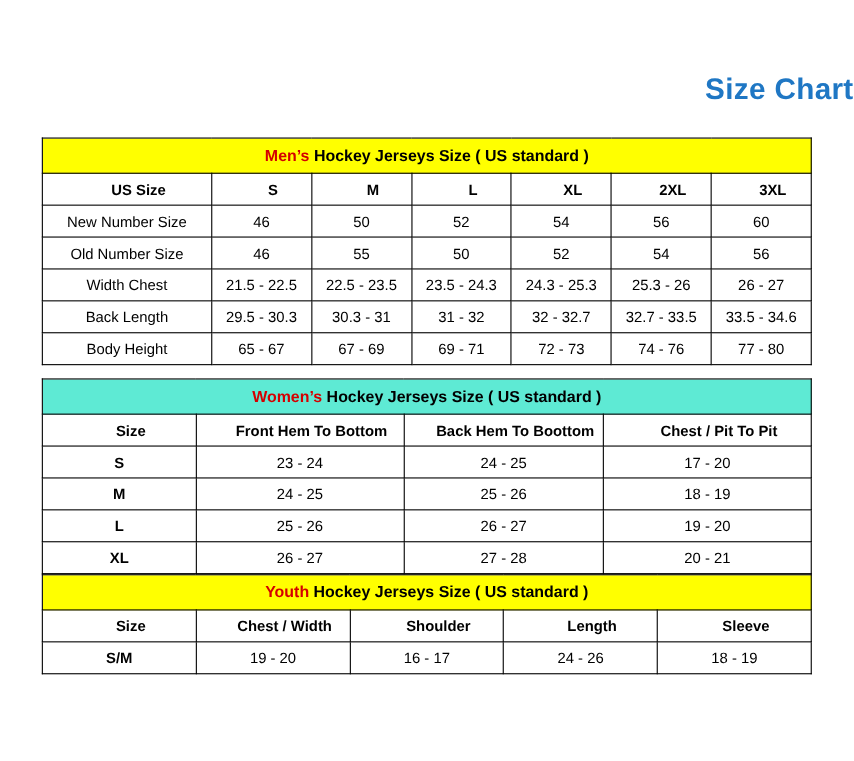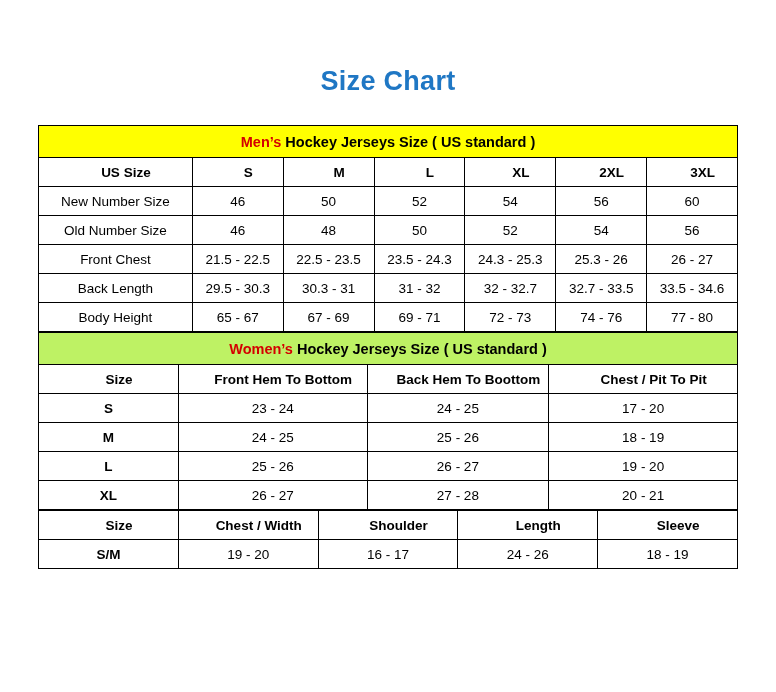--- a/index.html
+++ b/index.html
@@ -14,21 +14,21 @@
     color: #000000;
     overflow: hidden;
   }
   .page {
     position: relative;
     width: 776px;
     height: 692px;
     box-sizing: border-box;
   }
   .title {
-    text-align: center;
+    text-align: right;
     color: #1f77c4;
     font-size: 27px;
     font-weight: bold;
     padding-top: 66px;
     padding-bottom: 0;
     letter-spacing: 0.3px;
   }
   .tables-wrap {
     width: 700px;
     margin: 28px auto 0 auto;
@@ -60,21 +60,21 @@
   }
   .colhead td {
     font-weight: bold;
     padding-left: 21px;
   }
   .rowlabel {
   }
   .bold-cell {
     font-weight: bold;
   }
-  table.men { margin-bottom: 0; }
+  table.men { margin-bottom: 12px; }
   table.women { margin-bottom: 0; }
   table.youth { margin-bottom: 0; }
 </style>
 </head>
 <body>
 
 <div class="page">
 
   <div class="title" style="color: rgb(31, 119, 196);">Size Chart</div>
 
@@ -108,28 +108,28 @@
           <td>46</td>
           <td>50</td>
           <td>52</td>
           <td>54</td>
           <td>56</td>
           <td>60</td>
         </tr>
         <tr>
           <td class="rowlabel">Old Number Size</td>
           <td>46</td>
-          <td>48</td>
+          <td>55</td>
           <td>50</td>
           <td>52</td>
           <td>54</td>
           <td>56</td>
         </tr>
         <tr>
-          <td class="rowlabel">Front Chest</td>
+          <td class="rowlabel">Width Chest</td>
           <td>21.5 - 22.5</td>
           <td>22.5 - 23.5</td>
           <td>23.5 - 24.3</td>
           <td>24.3 - 25.3</td>
           <td>25.3 - 26</td>
           <td>26 - 27</td>
         </tr>
         <tr>
           <td class="rowlabel">Back Length</td>
           <td>29.5 - 30.3</td>
@@ -153,21 +153,21 @@
 
     <table class="women">
       <colgroup>
         <col style="width:20%">
         <col style="width:27%">
         <col style="width:26%">
         <col style="width:27%">
       </colgroup>
       <tbody>
         <tr class="section-head">
-          <td colspan="4" style="background: #bef264;"><span class="hl" style="color: rgb(212, 0, 0);">Women’s</span><span> Hockey Jerseys Size ( US standard )</span></td>
+          <td colspan="4" style="background: #5eead4;"><span class="hl" style="color: rgb(212, 0, 0);">Women’s</span><span> Hockey Jerseys Size ( US standard )</span></td>
         </tr>
         <tr class="colhead">
           <td>Size</td>
           <td>Front Hem To Bottom</td>
           <td>Back Hem To Boottom</td>
           <td>Chest / Pit To Pit</td>
         </tr>
         <tr>
           <td class="bold-cell">S</td>
           <td>23 - 24</td>
@@ -197,20 +197,23 @@
 
     <table class="youth">
       <colgroup>
         <col style="width:20%">
         <col style="width:20%">
         <col style="width:20%">
         <col style="width:20%">
         <col style="width:20%">
       </colgroup>
       <tbody>
+        <tr class="section-head">
+          <td colspan="5" style="background: rgb(255, 255, 0);"><span class="hl" style="color: rgb(212, 0, 0);">Youth</span><span> Hockey Jerseys Size ( US standard )</span></td>
+        </tr>
         <tr class="colhead">
           <td>Size</td>
           <td>Chest / Width</td>
           <td>Shoulder</td>
           <td>Length</td>
           <td>Sleeve</td>
         </tr>
         <tr>
           <td class="bold-cell">S/M</td>
           <td>19 - 20</td>

